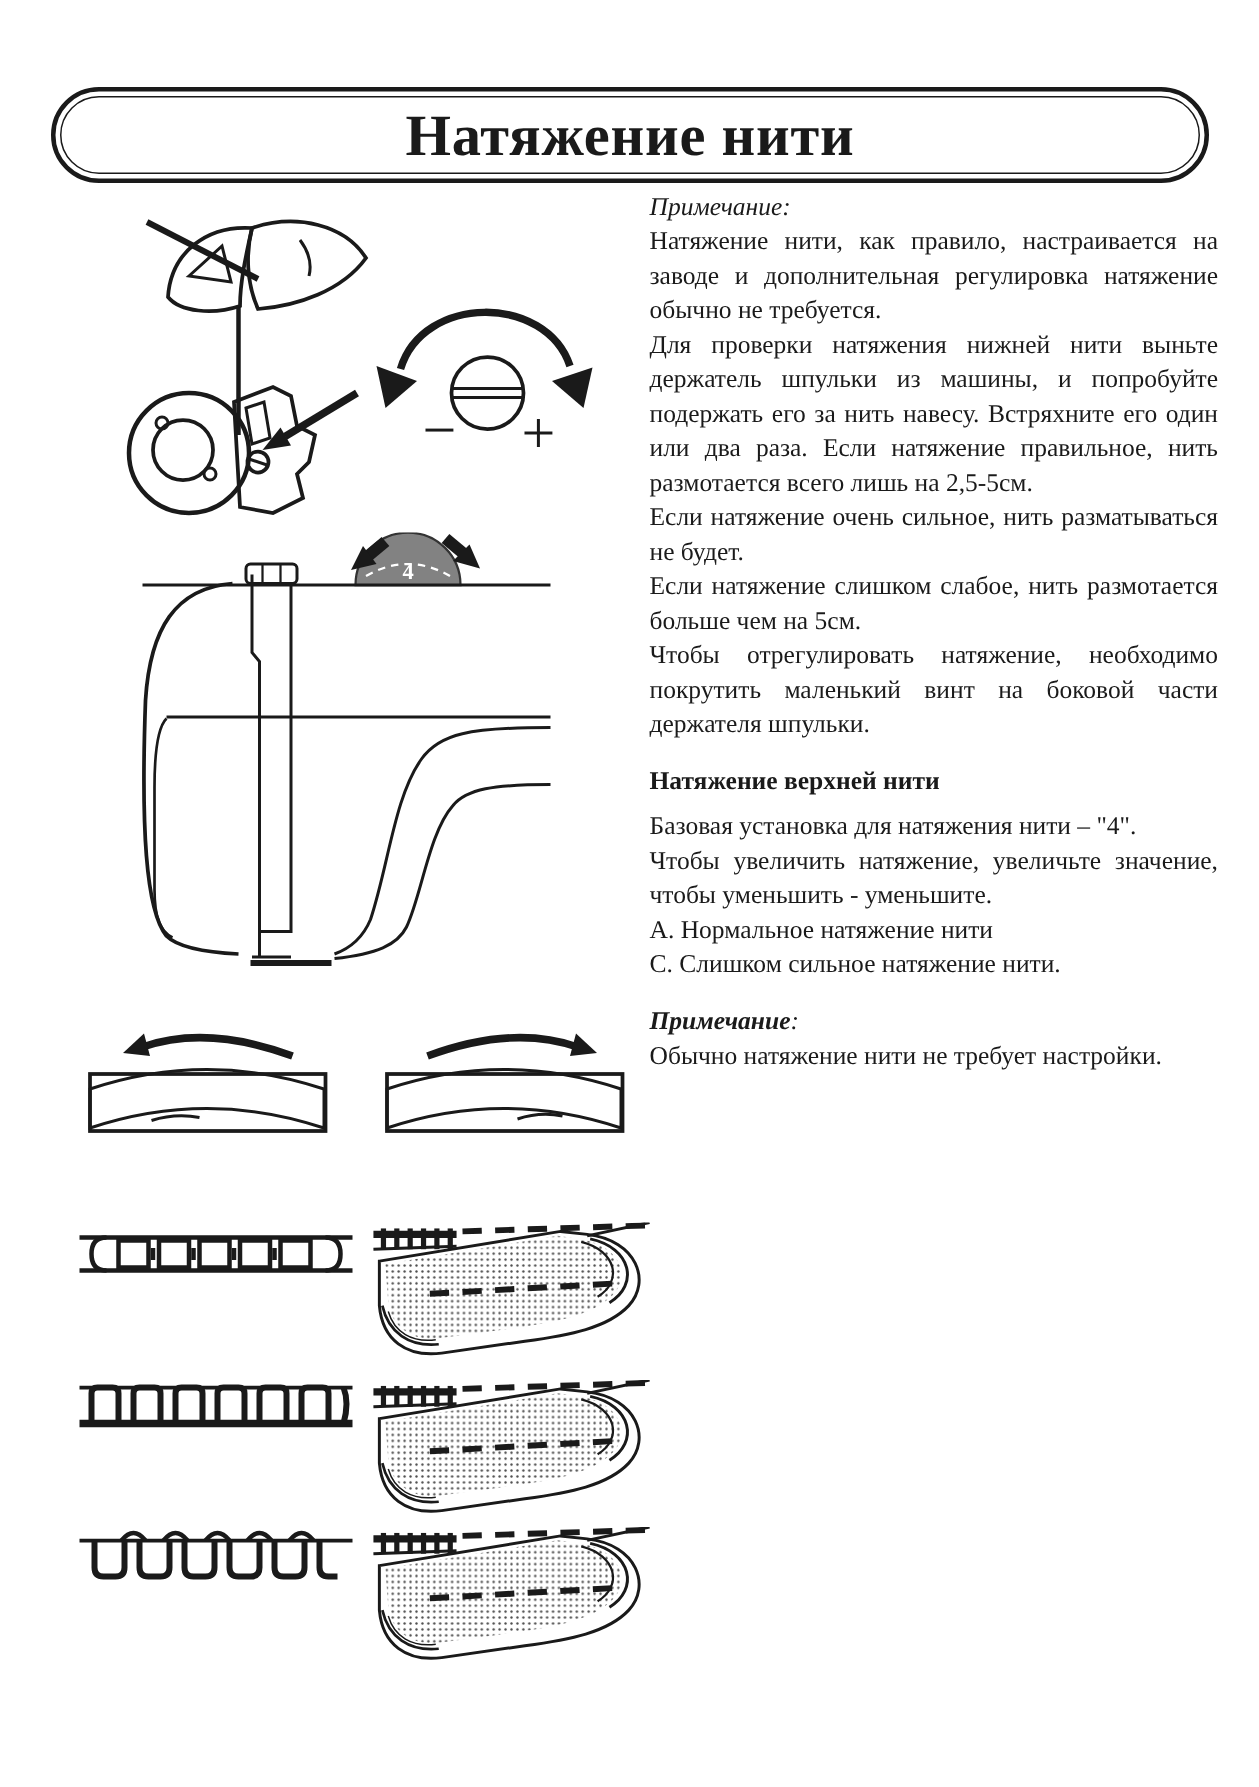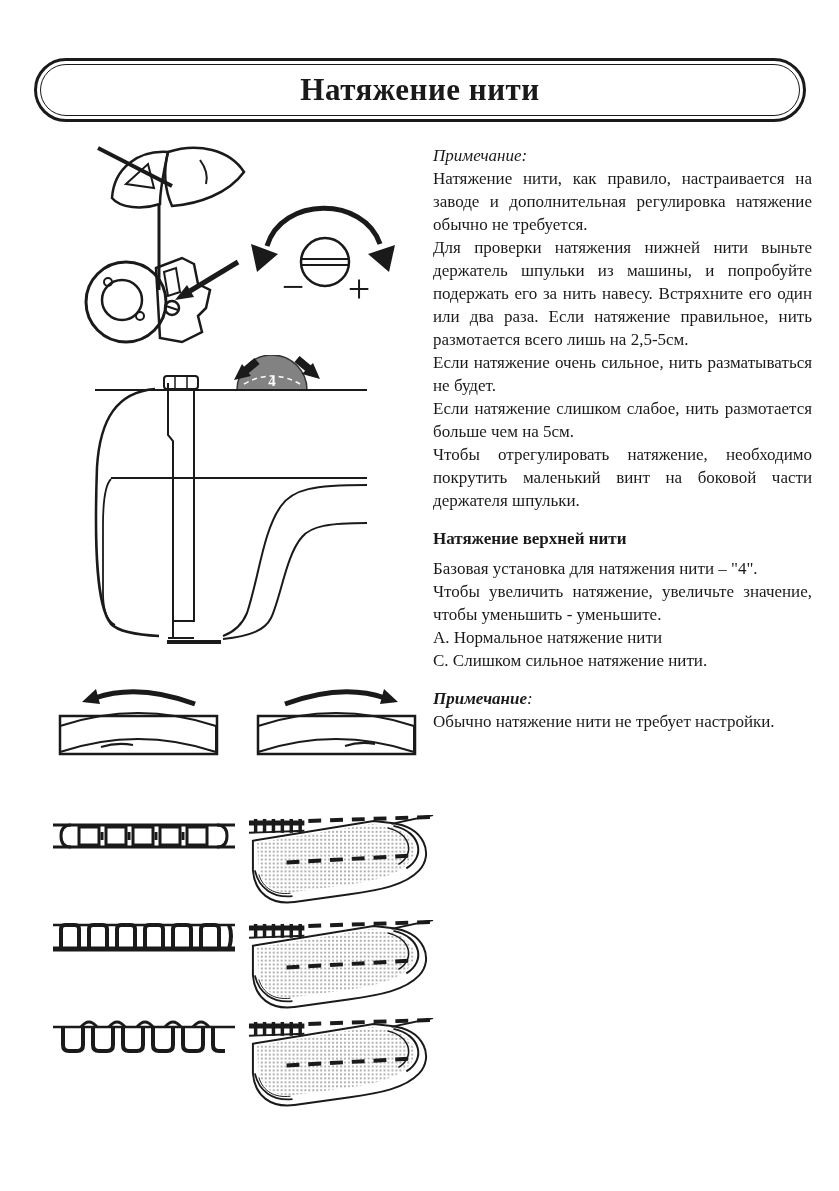--- a/index.html
+++ b/index.html
@@ -11,25 +11,25 @@
   .title-banner{
     position:absolute;left:34px;top:58px;width:772px;height:64px;
     border:3.5px solid #1a1a1a;border-radius:33px;box-sizing:border-box;
     padding:3px;
   }
   .title-inner{
     width:100%;height:100%;border:1.5px solid #1a1a1a;border-radius:27px;
     box-sizing:border-box;display:flex;align-items:center;justify-content:center;
   }
   .title-inner h1{
-    margin:12px;font-size:31px;font-weight:bold;letter-spacing:0.5px;
+    margin:12px;font-size:39px;font-weight:bold;letter-spacing:0.5px;
   }
   .illus{position:absolute;}
   .text-col{
-    position:absolute;left:433px;top:144px;width:379px;
+    position:absolute;left:433px;top:126px;width:379px;
     font-size:17px;line-height:23px;
   }
   .text-col p{margin:0;}
   .para{text-align:justify;}
   .note-label{font-style:italic;}
   .note-label.bold{font-weight:bold;}
   .sec-heading{font-weight:bold;margin-top:15px !important;margin-bottom:7px !important;}
   .gap-top{margin-top:15px !important;}
   .stroke{stroke:#1a1a1a;fill:none;}
 </style>

